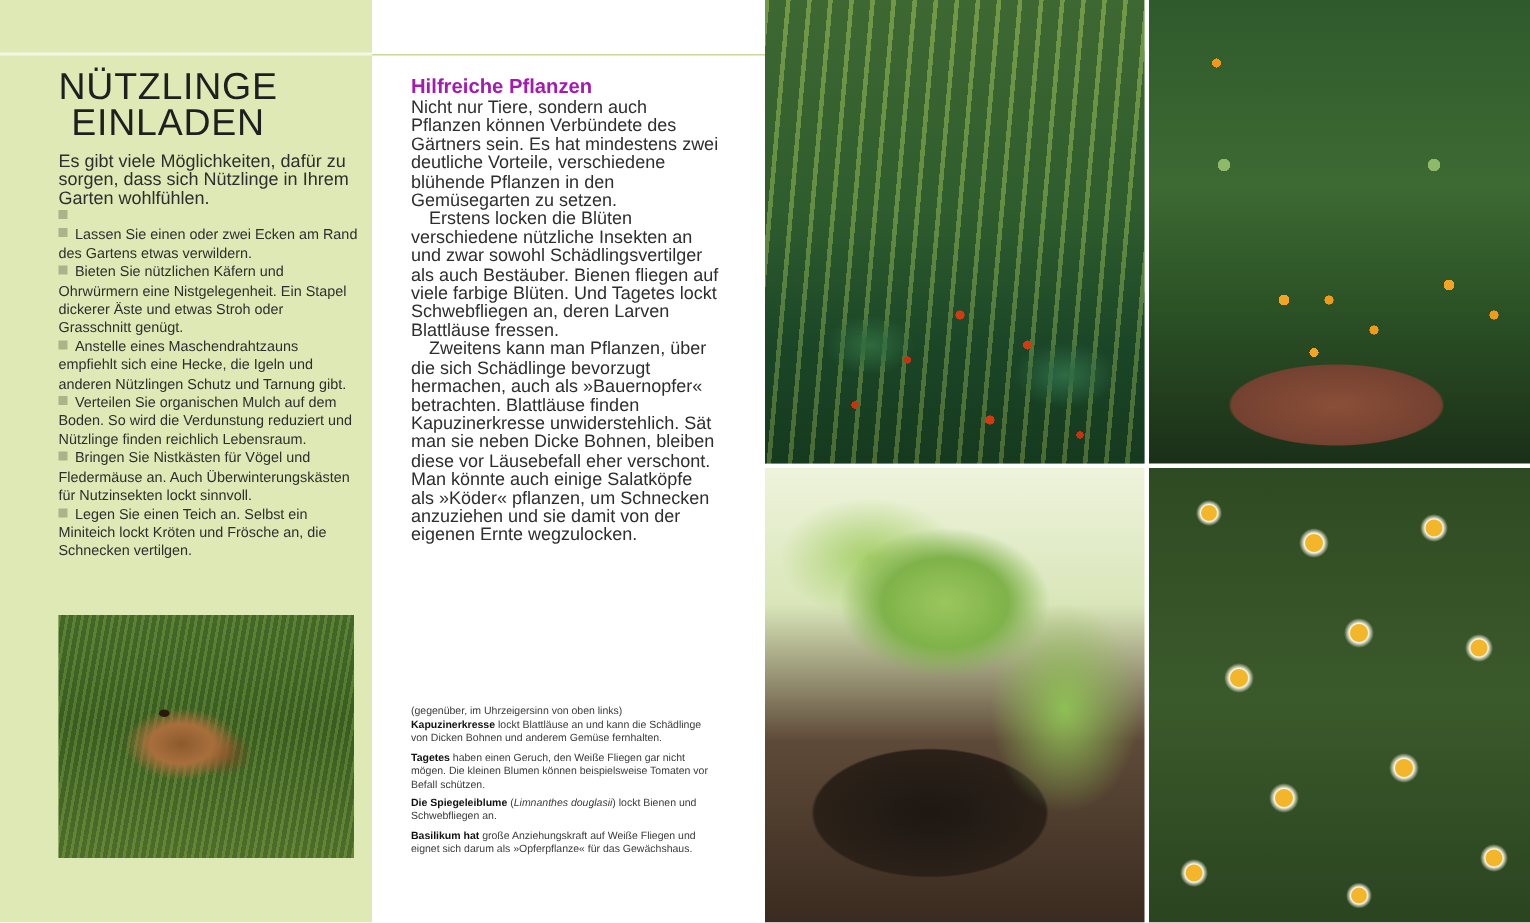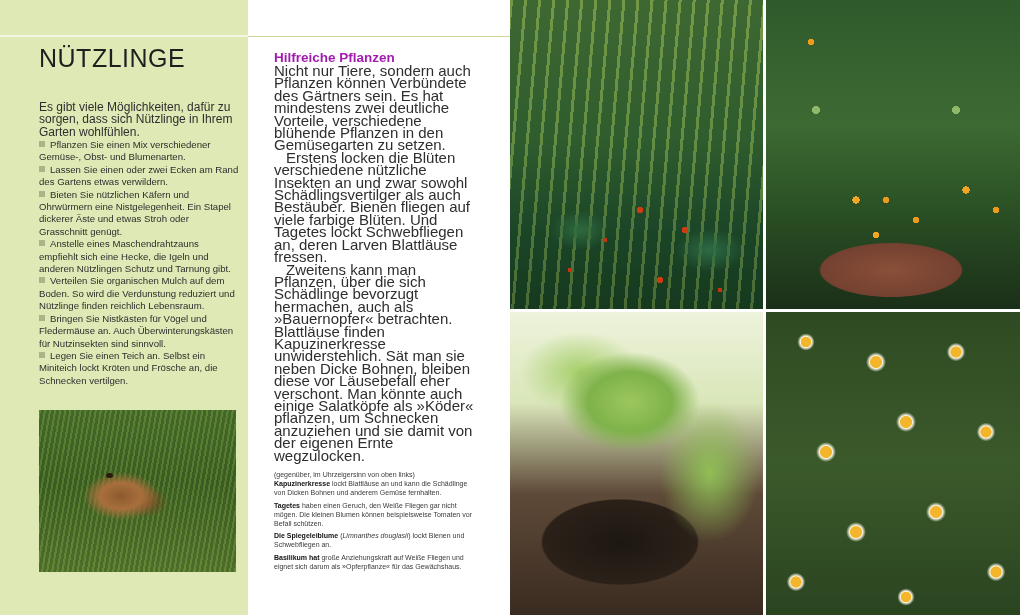--- a/index.html
+++ b/index.html
@@ -43,21 +43,21 @@
       linear-gradient(180deg, #4d7330 0%, #3f6326 45%, #5a7a33 100%);
   }
   .frog-eye { position: absolute; left: 67px; top: 63px; width: 7px; height: 5px; background: #2a1a0d; border-radius: 50%; }
 
   .section-heading {
     position: absolute; left: 274px; top: 50px; margin: 0;
     font-size: 13.5px; font-weight: bold; color: #a21caf;
   }
   .body-text {
     position: absolute; left: 274px; top: 65px; width: 205px;
-    font-size: 15px; line-height: 12.4px; color: #2e2e2e;
+    font-size: 12px; line-height: 12.4px; color: #2e2e2e;
   }
   .body-text p { margin: 0; }
   .body-text p.indent { text-indent: 12px; }
 
   .captions {
     position: absolute; left: 274px; top: 471px; width: 205px;
     font-size: 7px; line-height: 8.9px; color: #3a3a3a;
   }
   .captions p { margin: 0 0 4px 0; }
   .captions b { color: #111; }
@@ -120,31 +120,32 @@
 </style>
 </head>
 <body>
 
 <div class="sidebar"></div>
 <div class="rule-left"></div>
 <div class="rule-right"></div>
 
 <h1 class="title">
   <span>NÜTZLINGE</span><br>
+  <span>EINLADEN</span>
 </h1>
 
 <div class="intro">Es gibt viele Möglichkeiten, dafür zu sorgen, dass sich Nützlinge in Ihrem Garten wohlfühlen.</div>
 
 <ul class="tips">
-  <li><span class="bullet"></span><span>Pflanzen Sie einen Mix verschiedener Gemüse-, Obst- und Blumenarten.</span></li>
+  <li><span class="bullet"></span></li>
   <li><span class="bullet"></span><span>Lassen Sie einen oder zwei Ecken am Rand des Gartens etwas verwildern.</span></li>
   <li><span class="bullet"></span><span>Bieten Sie nützlichen Käfern und Ohrwürmern eine Nistgelegenheit. Ein Stapel dickerer Äste und etwas Stroh oder Grasschnitt genügt.</span></li>
   <li><span class="bullet"></span><span>Anstelle eines Maschendrahtzauns empfiehlt sich eine Hecke, die Igeln und anderen Nützlingen Schutz und Tarnung gibt.</span></li>
   <li><span class="bullet"></span><span>Verteilen Sie organischen Mulch auf dem Boden. So wird die Verdunstung reduziert und Nützlinge finden reichlich Lebensraum.</span></li>
-  <li><span class="bullet"></span><span>Bringen Sie Nistkästen für Vögel und Fledermäuse an. Auch Überwinterungskästen für Nutzinsekten sind sinnvoll.</span></li>
+  <li><span class="bullet"></span><span>Bringen Sie Nistkästen für Vögel und Fledermäuse an. Auch Überwinterungskästen für Nutzinsekten lockt sinnvoll.</span></li>
   <li><span class="bullet"></span><span>Legen Sie einen Teich an. Selbst ein Miniteich lockt Kröten und Frösche an, die Schnecken vertilgen.</span></li>
 </ul>
 
 <div class="frog-photo" title="Frosch im Gras">
   <div class="frog-eye"></div>
 </div>
 
 <h2 class="section-heading">Hilfreiche Pflanzen</h2>
 
 <div class="body-text">

